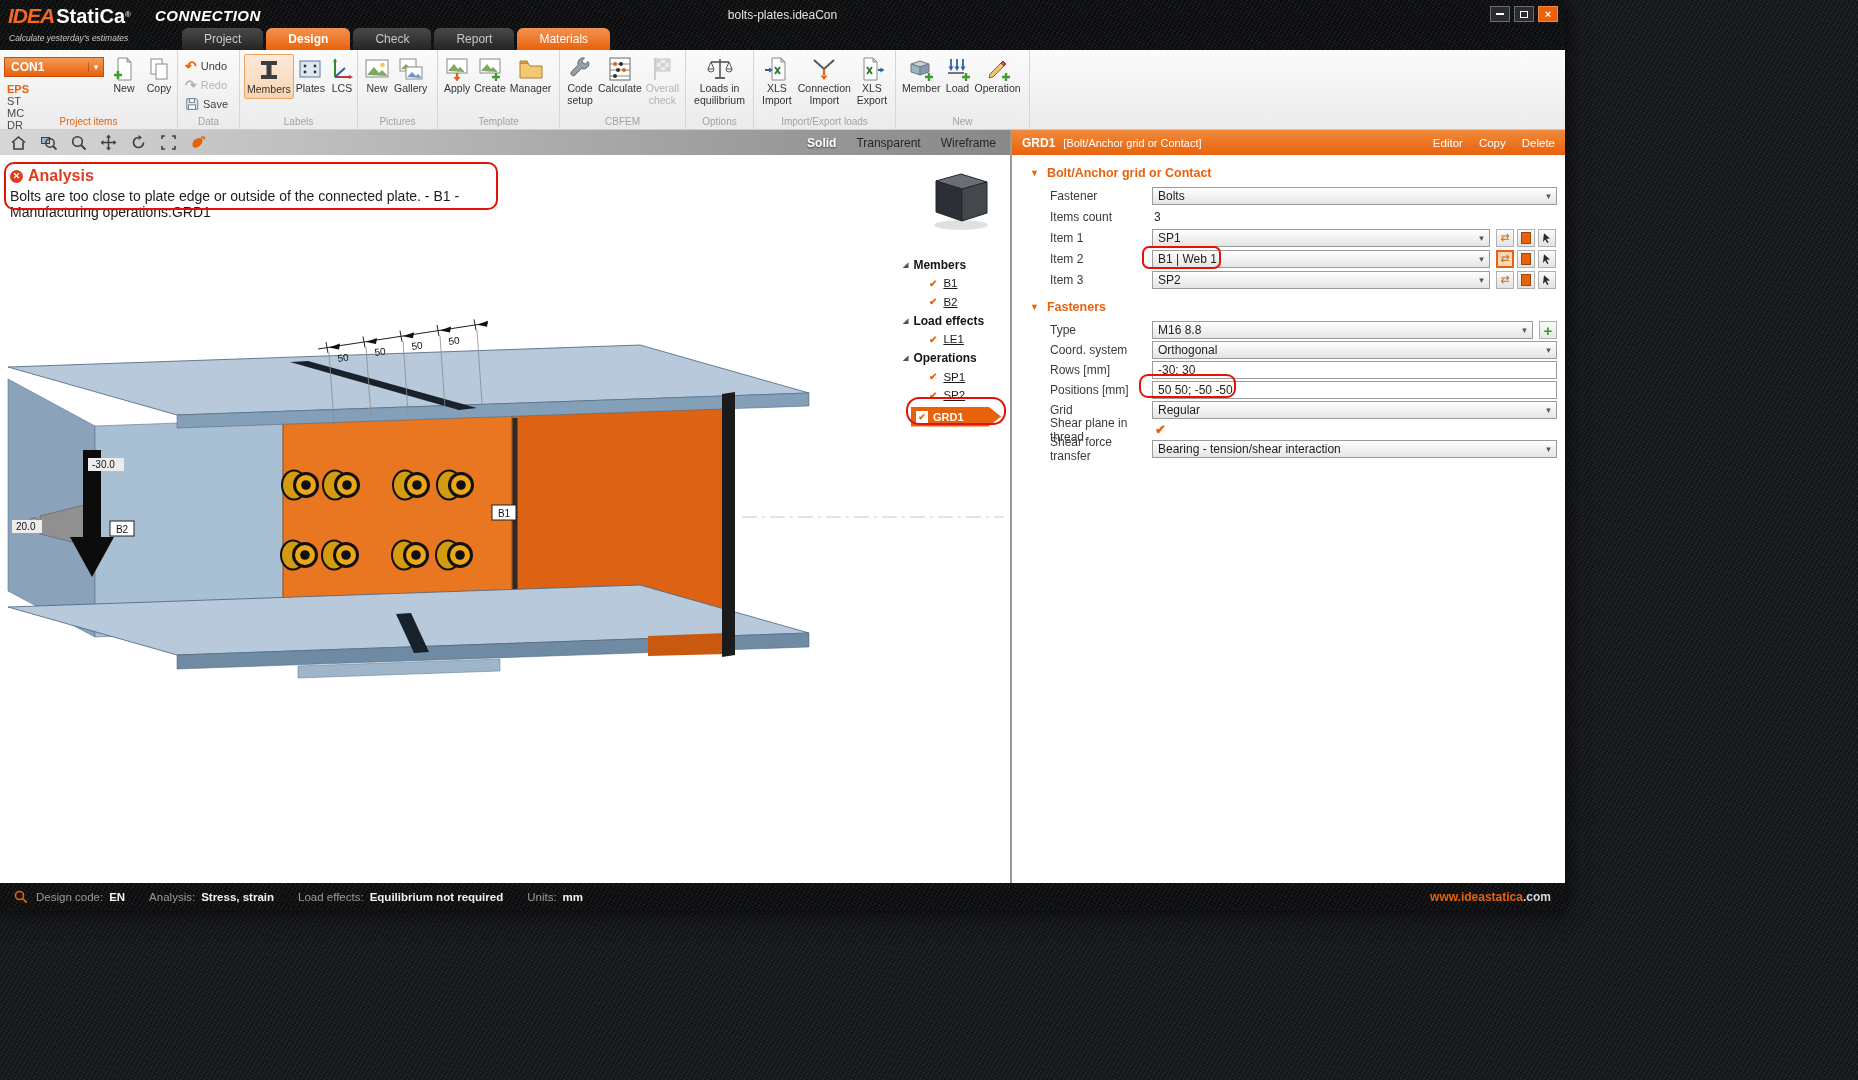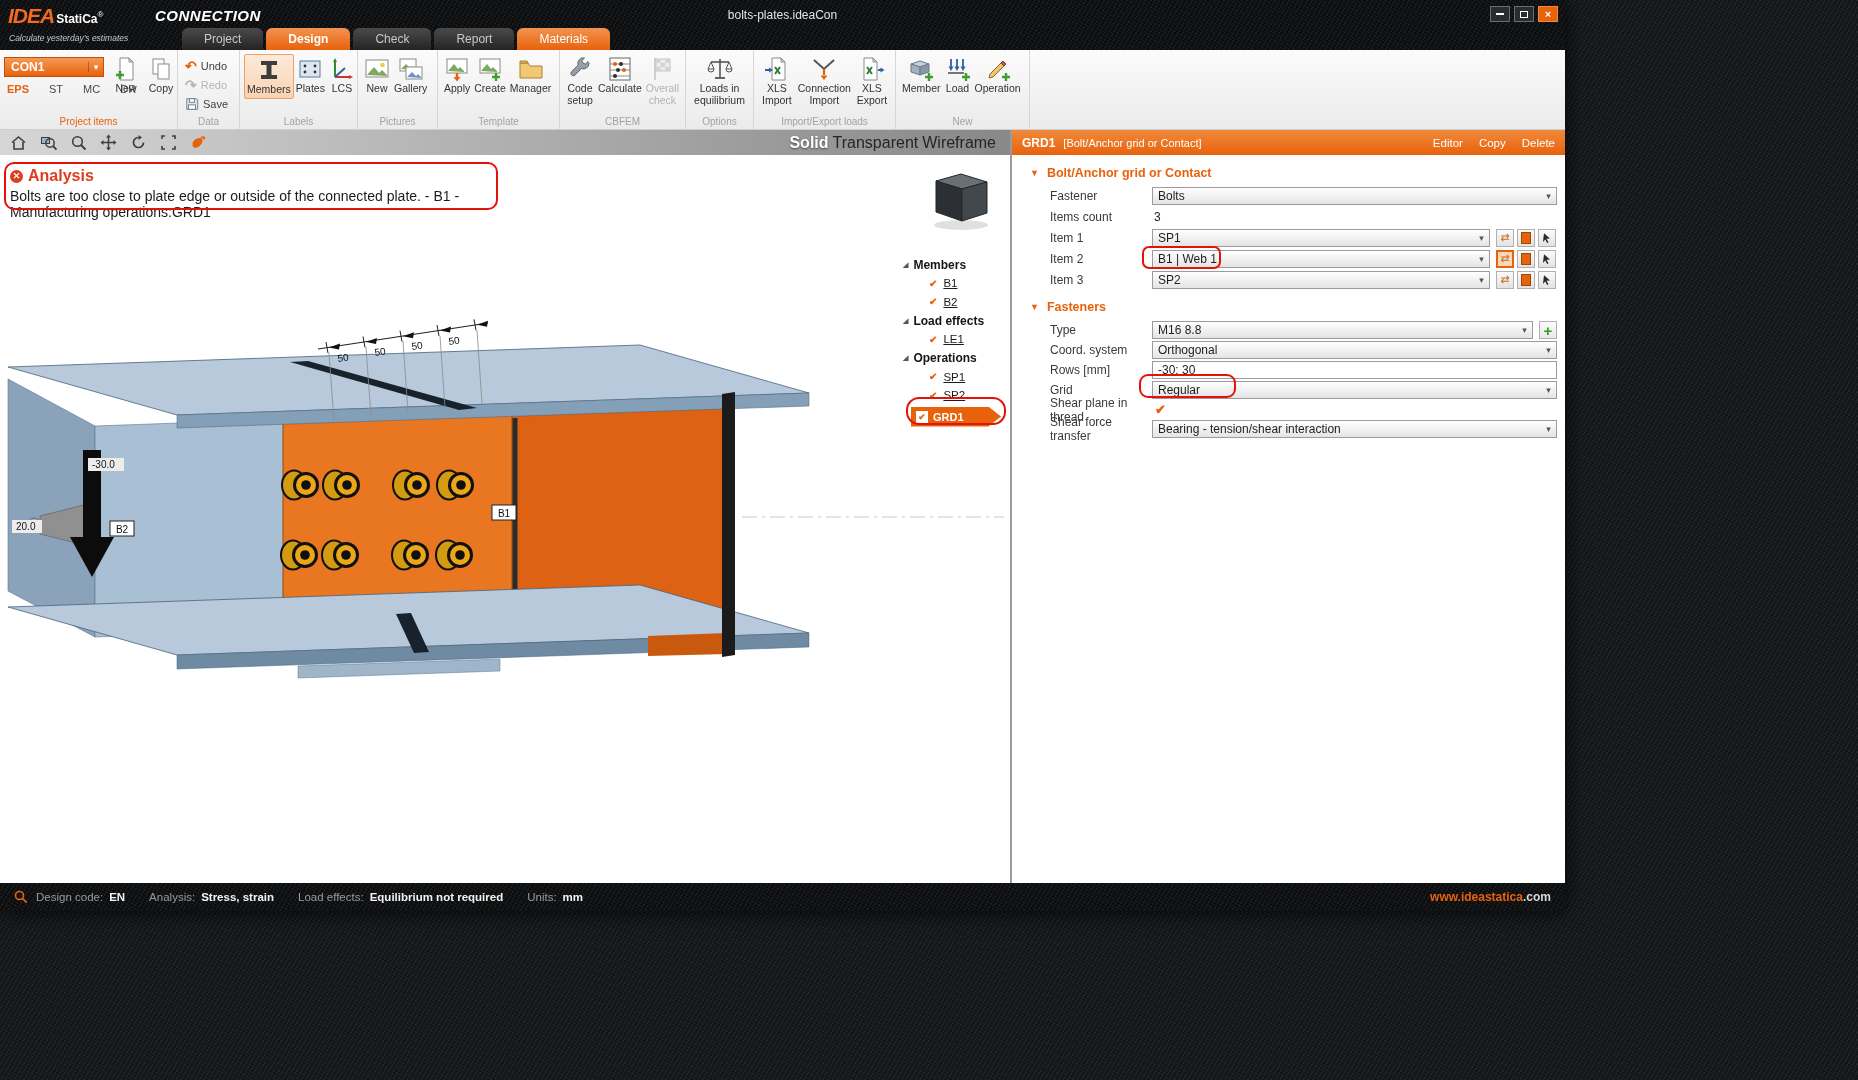--- a/index.html
+++ b/index.html
@@ -17,21 +17,21 @@
   
   .titlebar {
     position:absolute; top:0; left:0; width:100%; height:50px;
     background-color:#0b0c0e;
     background-image:
       repeating-linear-gradient(120deg, rgba(255,255,255,.05) 0 1px, rgba(0,0,0,0) 1px 4px),
       repeating-linear-gradient(30deg, rgba(255,255,255,.04) 0 1px, rgba(0,0,0,0) 1px 3px);
   }
   .logo { position:absolute; left:8px; top:4px; white-space:nowrap; }
   .logo-idea { color:#f26a21; font-weight:bold; font-style:italic; font-size:21px; letter-spacing:-1px; }
-  .logo-statica { color:#fff; font-weight:bold; font-size:12px; margin-left:2px; }
+  .logo-statica { color:#fff; font-weight:bold; font-size:20px; margin-left:2px; }
   .logo-reg { color:#fff; font-size:8px; vertical-align:super; }
   .tagline { position:absolute; left:9px; top:33px; font-style:italic; font-size:8.5px; color:#c9c9c9; }
   .appname { position:absolute; left:155px; top:7px; color:#fff; font-weight:bold; font-style:italic; font-size:15px; letter-spacing:.5px; }
   .doctitle { position:absolute; left:0; right:0; top:8px; text-align:center; color:#e2e2e2; font-size:12px; }
   .winbtns { position:absolute; right:7px; top:6px; display:flex; gap:4px; }
   .wbtn { width:20px; height:16px; background:#2a2c2f; border:1px solid #6a6c6f; display:flex; align-items:center; justify-content:center; }
   .wbtn.close { background:#e8620c; border-color:#f08a3c; color:#fff; font-size:11px; font-weight:bold; line-height:1; }
   .glyph-min { display:block; width:8px; height:0; border-bottom:2px solid #fff; }
   .glyph-max { display:block; width:8px; height:7px; border:1.5px solid #fff; }
 
@@ -60,28 +60,28 @@
   .rbtn-sm { display:flex; align-items:center; gap:4px; font-size:11px; color:#3e3e3e; height:18px; padding:0 3px; }
   .rbtn-sm.dis { color:#b5b5b5; }
   .uglyph { font-size:14px; line-height:1; color:#e8620c; font-weight:bold; }
   .uglyph.gray { color:#b5b5b5; }
   .pi-wrap { display:flex; gap:5px; }
   .pi-left { width:102px; }
   .con-combo { width:100px; height:20px; display:flex; align-items:center;
                background:linear-gradient(#f49a55,#e8620c); border:1px solid #c2500a; margin-top:3px; }
   .con-label { flex:1; color:#fff; font-weight:bold; font-size:12px; padding-left:6px; }
   .con-arrow { width:15px; text-align:center; color:#fff; font-size:9px; border-left:1px solid rgba(0,0,0,.25); }
-  .modes { display:flex; gap:20px; margin-top:6px; padding-left:3px; font-size:11px; color:#4a4a4a; }
+  .modes { display:flex; gap:0; margin-top:6px; padding-left:3px; font-size:11px; color:#4a4a4a;flex-direction:column; }
   .mode.on { color:#e8620c; font-weight:bold; }
 
   
   .vtoolbar { position:absolute; top:130px; left:0; width:1010px; height:25px;
               background:linear-gradient(to right,#d6d6d6,#888); display:flex; align-items:center; gap:13px; padding-left:10px; }
   .vic { width:17px; height:17px; }
-  .view-modes { margin-left:auto; margin-right:14px; display:flex; gap:4px; font-size:16px; }
+  .view-modes { margin-left:auto; margin-right:14px; display:flex; gap:20px; font-size:12px; }
   .vm { color:#252525; }
   .vm.active { color:#fff; font-weight:bold; text-shadow:0 1px 2px rgba(0,0,0,.55); }
   .vsplit { position:absolute; left:1010px; top:130px; width:2px; height:753px; background:#9a9a9a; }
   .phead { position:absolute; top:130px; left:1012px; width:553px; height:25px; background:linear-gradient(#f08a3c,#e8620c);
            display:flex; align-items:center; color:#fff; }
   .ph-title { font-weight:bold; font-size:12px; margin-left:10px; }
   .ph-sub { font-size:11px; margin-left:8px; }
   .ph-actions { margin-left:auto; margin-right:10px; display:flex; gap:16px; font-size:11.5px; }
   .ph-actions span { cursor:default; }
 
@@ -783,20 +783,26 @@
       </div>
     </div>
 
     <div class="prow h20">
       <span class="plabel">Rows [mm]</span>
       <div class="tin w-full">
         <span class="tin-val">-30; 30</span>
       </div>
     </div>
 
+    <div class="prow h20">
+      <span class="plabel">Positions [mm]</span>
+      <div class="tin w-full">
+        <span class="tin-val">50 50; -50 -50</span>
+      </div>
+    </div>
 
     <div class="prow h20">
       <span class="plabel">Grid</span>
       <div class="dd w-full">
         <span class="dd-val">Regular</span>
         <span class="dd-arrow">▾</span>
       </div>
     </div>
 
     <div class="prow" style="height:19px">

